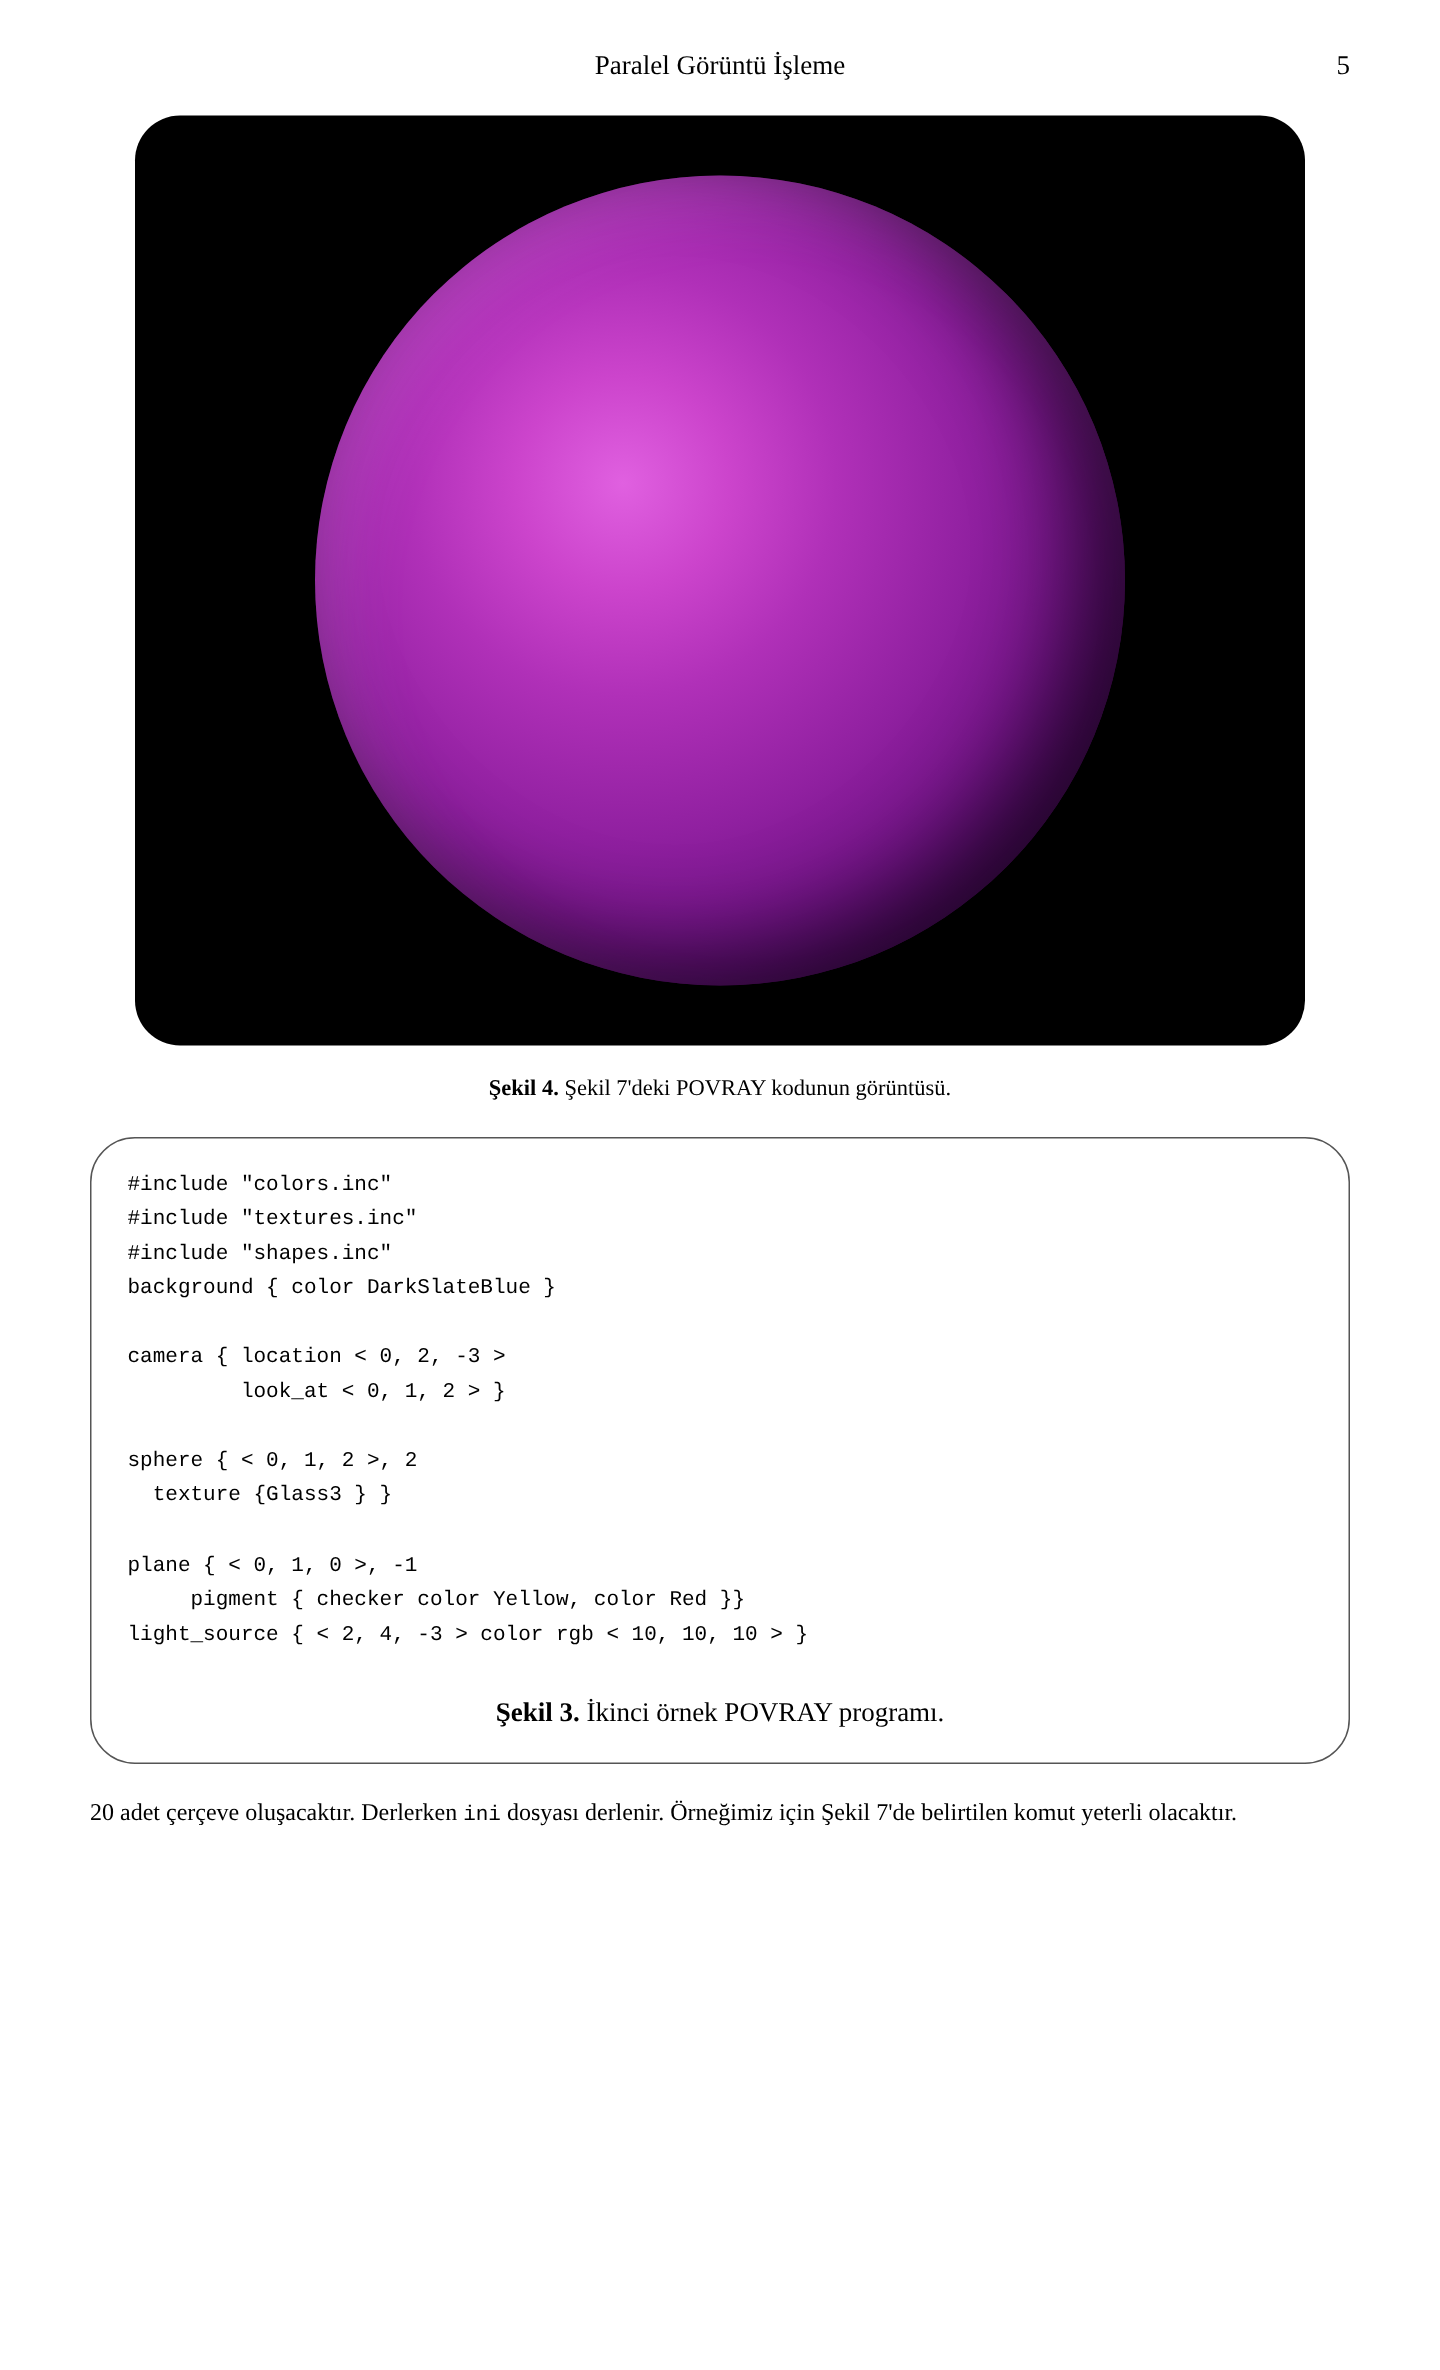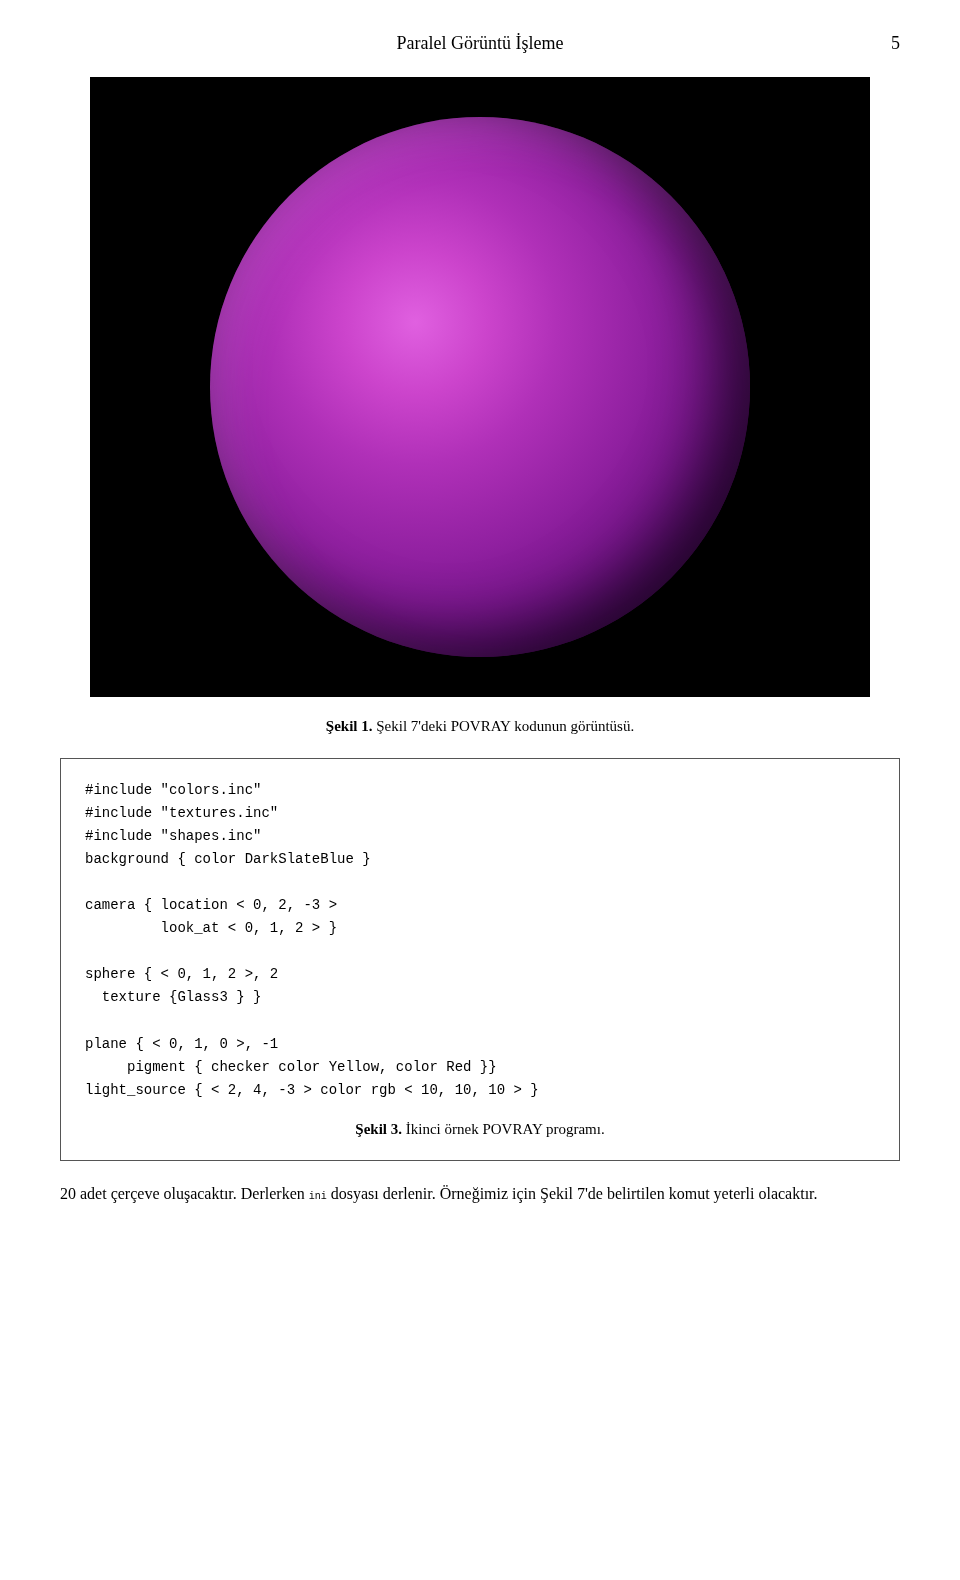--- a/index.html
+++ b/index.html
@@ -1,18 +1,19 @@
 <!DOCTYPE html>
 <html><head>
   <meta charset="utf-8">
   <style>
     * {
       margin: 0;
       padding: 0;
       box-sizing: border-box;
+      border-radius: 30px;
     }
 
     body {
       width: 960px;
       min-height: 1580px;
       background: #ffffff;
       font-family: 'Times New Roman', Times, serif;
       font-size: 16px;
       line-height: 1.5;
       color: #000000;
@@ -105,59 +106,59 @@
 
     .code-box pre {
       font-family: 'Courier New', Courier, monospace;
       font-size: 14px;
       line-height: 1.65;
       white-space: pre;
       color: #000000;
     }
 
     .code-caption {
-      font-size: 15px;
+      font-size: 18px;
       font-family: 'Times New Roman', Times, serif;
       text-align: center;
-      margin-top: 16px;
+      margin-top: 26px;
     }
 
     .code-caption .label {
       font-weight: bold;
     }
 
     .body-text {
       font-size: 16px;
       font-family: 'Times New Roman', Times, serif;
       line-height: 1.6;
       text-align: justify;
       margin-top: 20px;
     }
 
     .body-text .inline-code {
       font-family: 'Courier New', Courier, monospace;
-      font-size: 10px;
+      font-size: 14px;
     }
   </style>
 </head>
 <body>
 
 <div class="page">
 
   <div class="page-header">
     <span class="page-title">Paralel Görüntü İşleme</span>
     <span class="page-number">5</span>
   </div>
 
   <div class="figure-container">
     <div class="sphere-image">
       <div class="sphere"></div>
     </div>
     <div class="figure-caption">
-      <span class="label">Şekil 1.</span>
+      <span class="label">Şekil 4.</span>
       <span> Şekil 7'deki POVRAY kodunun görüntüsü.</span>
     </div>
   </div>
 
   <div class="code-box">
     <pre>#include "colors.inc"
 #include "textures.inc"
 #include "shapes.inc"
 background { color DarkSlateBlue }
 

